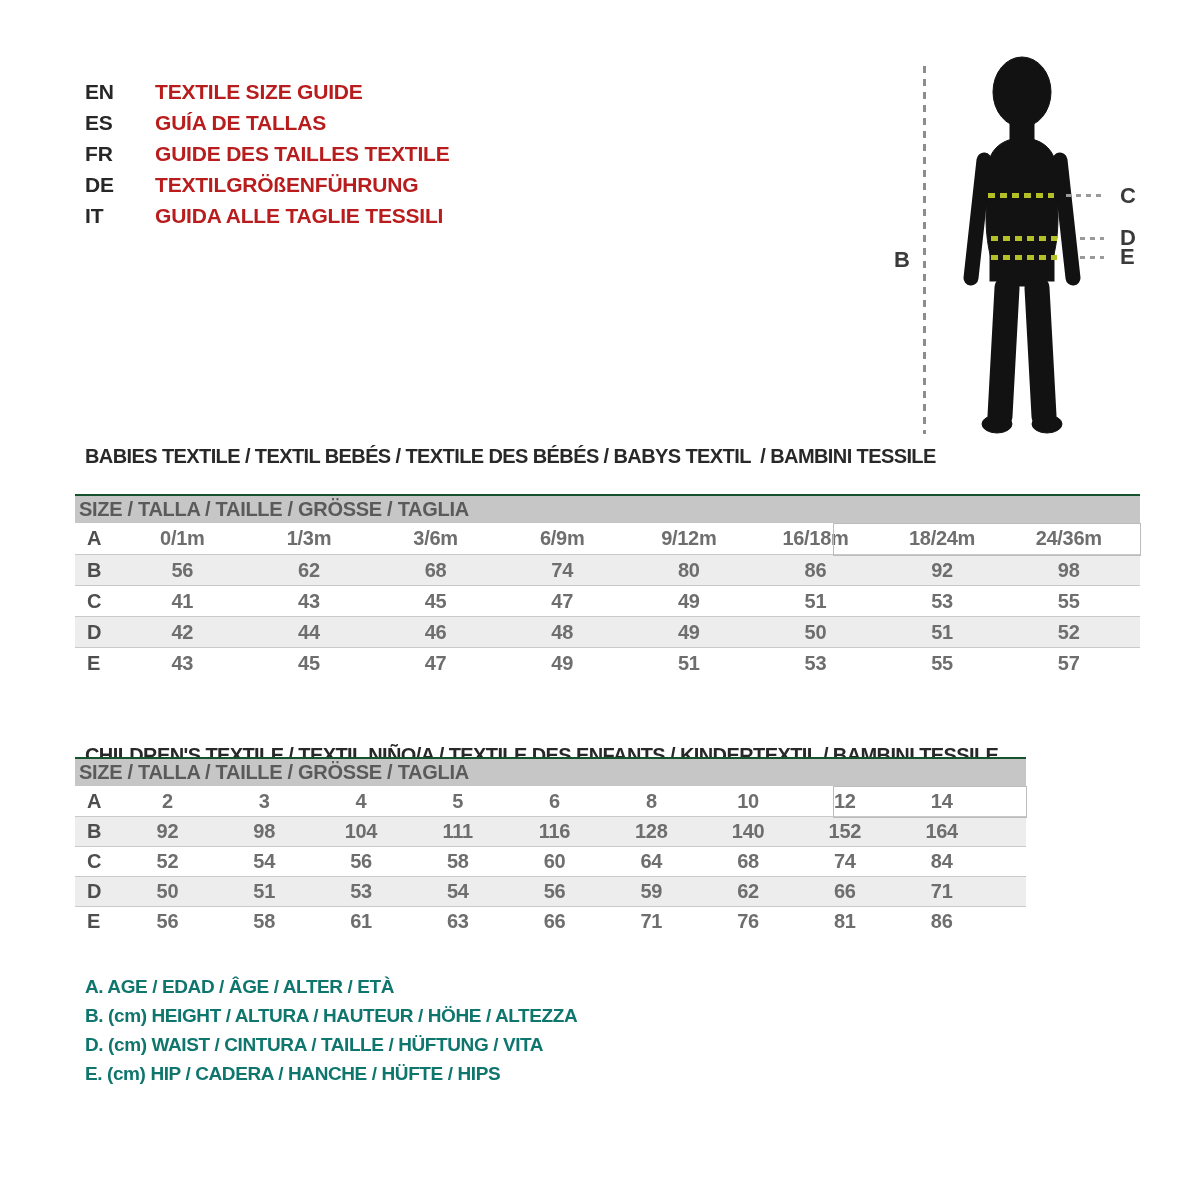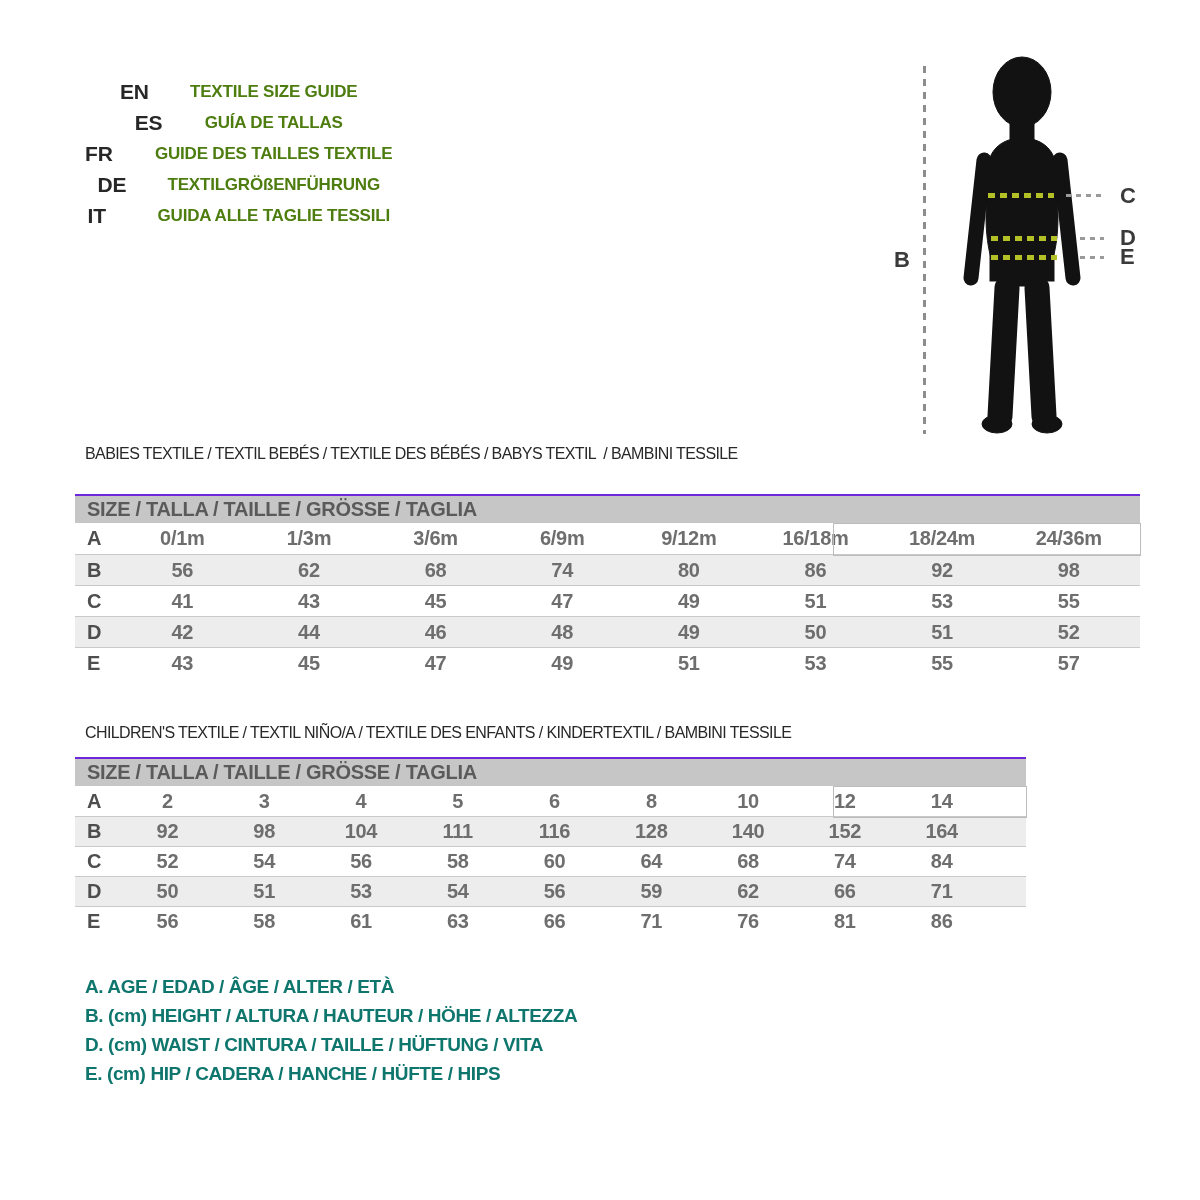--- a/index.html
+++ b/index.html
@@ -3,37 +3,37 @@
 <meta charset="utf-8">
 <style>
   html,body{margin:0;padding:0;background:#ffffff;}
   .canvas{
     position:relative;width:1200px;height:1200px;background:#ffffff;
     font-family:"Liberation Sans","DejaVu Sans",sans-serif;overflow:hidden;
     color:#262626;
   }
   
   .lang-list{position:absolute;left:85px;top:76px;}
-  .lang-row{display:flex;height:31px;align-items:center;justify-content:center;}
+  .lang-row{display:flex;height:31px;align-items:center;}
   .lang-code{width:70px;font-weight:bold;font-size:21px;letter-spacing:-0.2px;color:#272727;}
-  .lang-label{font-weight:bold;font-size:17px;letter-spacing:-0.2px;color:#4d7c0f;white-space:pre;}
+  .lang-label{font-weight:bold;font-size:21px;letter-spacing:-0.2px;color:#b91c1c;white-space:pre;}
   
   .figure{position:absolute;left:860px;top:40px;width:330px;height:420px;}
   .sil{position:absolute;left:100px;top:16px;width:124px;height:380px;}
   .dash-v{position:absolute;width:3px;background:repeating-linear-gradient(180deg,#8d8d8d 0 7px,transparent 7px 13px);}
   .dash-y{position:absolute;height:5px;background:repeating-linear-gradient(90deg,var(--accent) 0 7px,transparent 7px 12px);}
   .dash-g{position:absolute;height:3px;background:repeating-linear-gradient(90deg,#9a9a9a 0 5px,transparent 5px 10px);}
   .fig-label{position:absolute;font-weight:bold;font-size:22px;color:#3a3a3a;line-height:22px;}
   
-  .sec-title{position:absolute;left:85px;font-weight:normal;font-size:16px;letter-spacing:-0.6px;color:#282828;white-space:pre;}
+  .sec-title{position:absolute;left:85px;font-weight:bold;font-size:20px;letter-spacing:-0.6px;color:#282828;white-space:pre;}
   
   .size-table{position:absolute;left:75px;}
   .thead{
-    height:29px;border-top:2px solid #6d28d9;background:var(--header-bg);
-    display:flex;align-items:center;padding-left:12px;box-sizing:border-box;
+    height:29px;border-top:2px solid #14532d;background:var(--header-bg);
+    display:flex;align-items:center;padding-left:4px;box-sizing:border-box;
     font-weight:bold;font-size:20px;letter-spacing:-0.3px;color:#5a5a5a;
   }
   .trow{display:flex;align-items:center;box-sizing:border-box;}
   .trow.bordered{border-top:1px solid #c9c9c9;}
   .trow.stripe{background:var(--stripe-bg);}
   .rlabel{flex:0 0 44px;padding-left:12px;box-sizing:border-box;font-weight:bold;font-size:20px;color:#4e4e4e;}
   .cell{flex:1;text-align:center;font-weight:bold;font-size:20px;color:#6e6e6e;letter-spacing:-0.3px;}
   .table-babies{top:494px;width:1065px;}
   .table-babies .trow{height:31px;padding-right:8px;}
   .table-children{top:757px;width:951px;}
@@ -161,21 +161,21 @@
           <span class="cell">49</span>
           <span class="cell">51</span>
           <span class="cell">53</span>
           <span class="cell">55</span>
           <span class="cell">57</span>
         </div>
       </div>
     <div class="hl-box hl-babies"></div>
   </div>
 
-  <div class="sec-title" style="top:724px;">CHILDREN'S TEXTILE / TEXTIL NIÑO/A / TEXTILE DES ENFANTS / KINDERTEXTIL / BAMBINI TESSILE</div>
+  <div class="sec-title" style="top:744px;">CHILDREN'S TEXTILE / TEXTIL NIÑO/A / TEXTILE DES ENFANTS / KINDERTEXTIL / BAMBINI TESSILE</div>
   <div class="size-table table-children">
     <div class="thead">SIZE / TALLA / TAILLE / GRÖSSE / TAGLIA</div>
     <div class="rows">
         <div class="trow">
           <span class="rlabel">A</span>
           <span class="cell">2</span>
           <span class="cell">3</span>
           <span class="cell">4</span>
           <span class="cell">5</span>
           <span class="cell">6</span>

